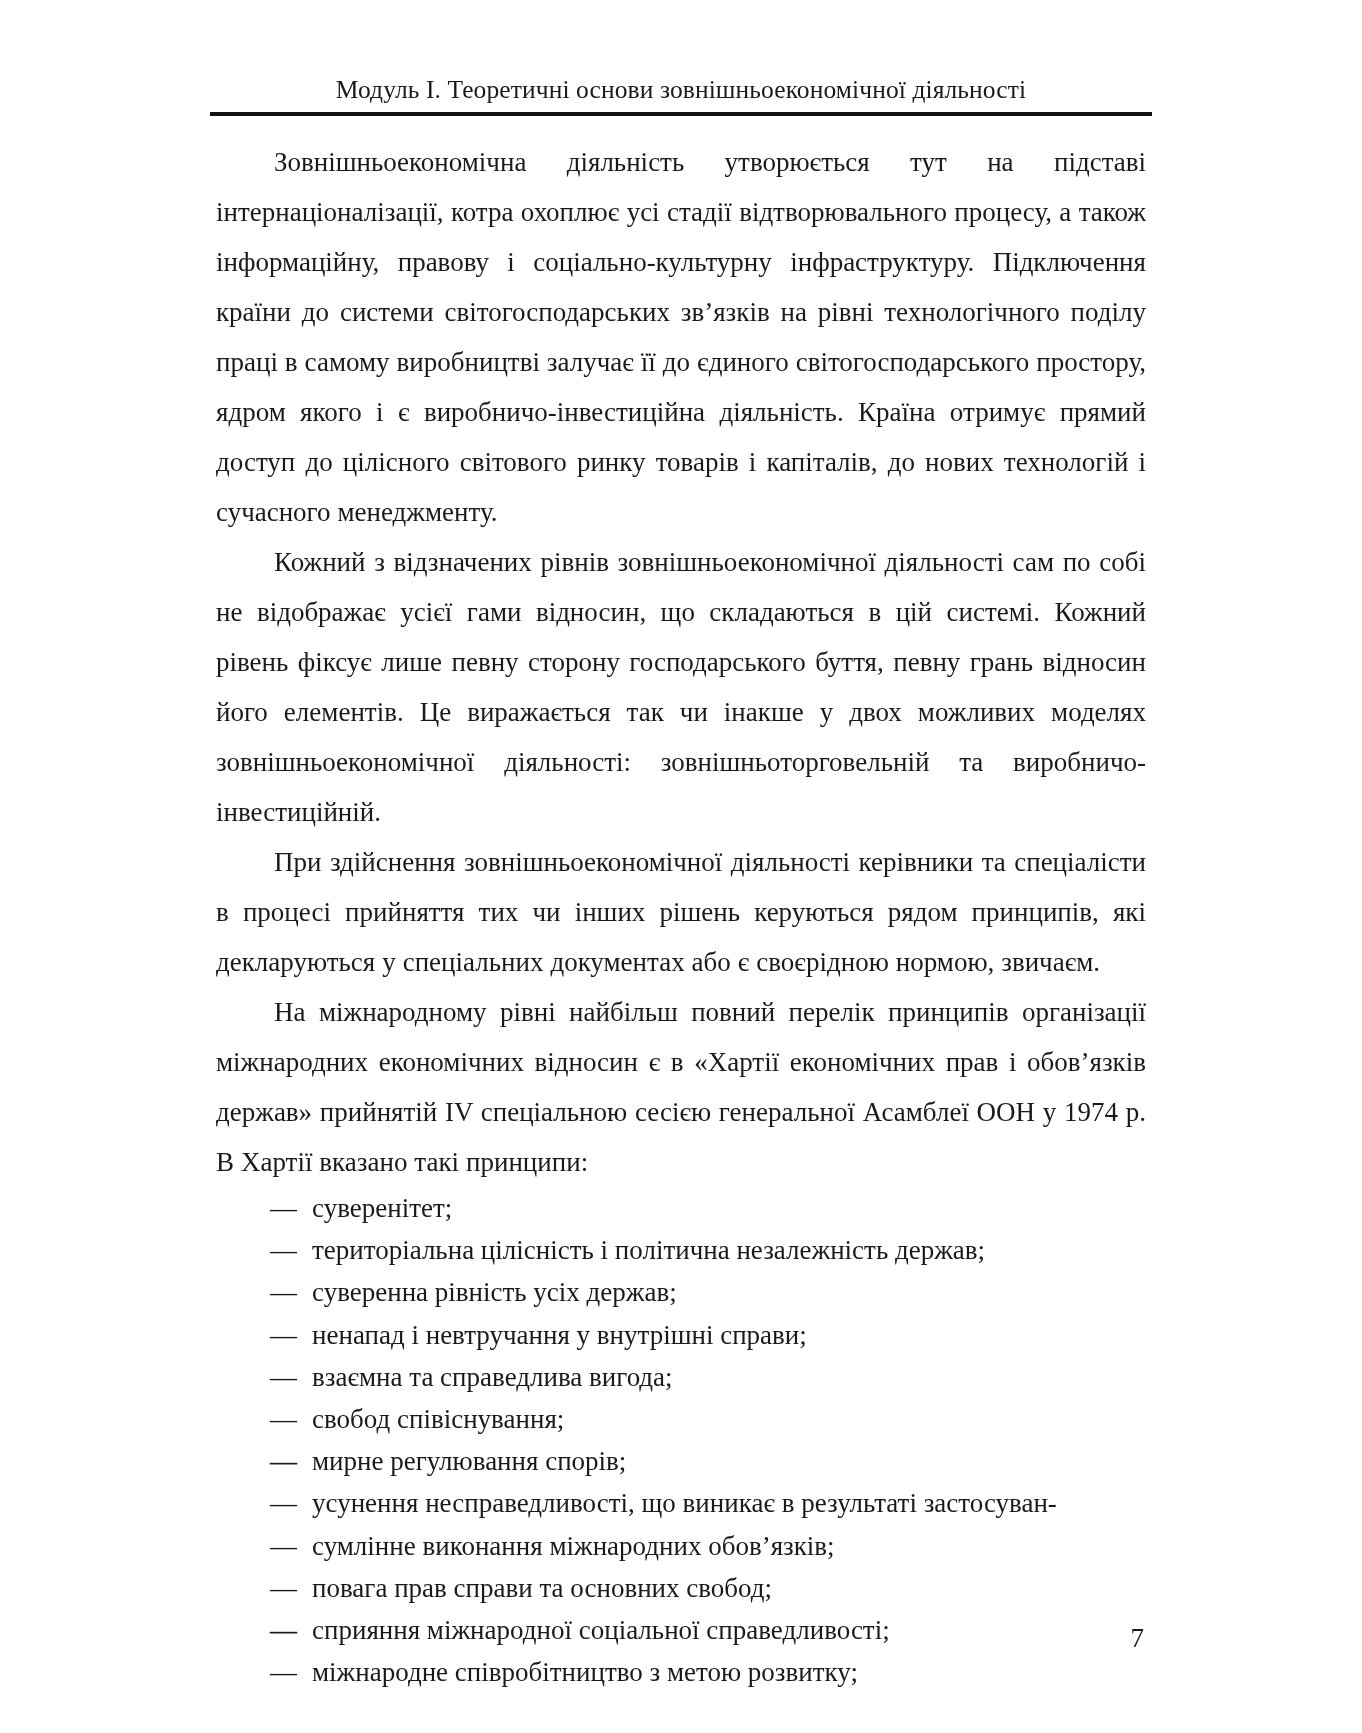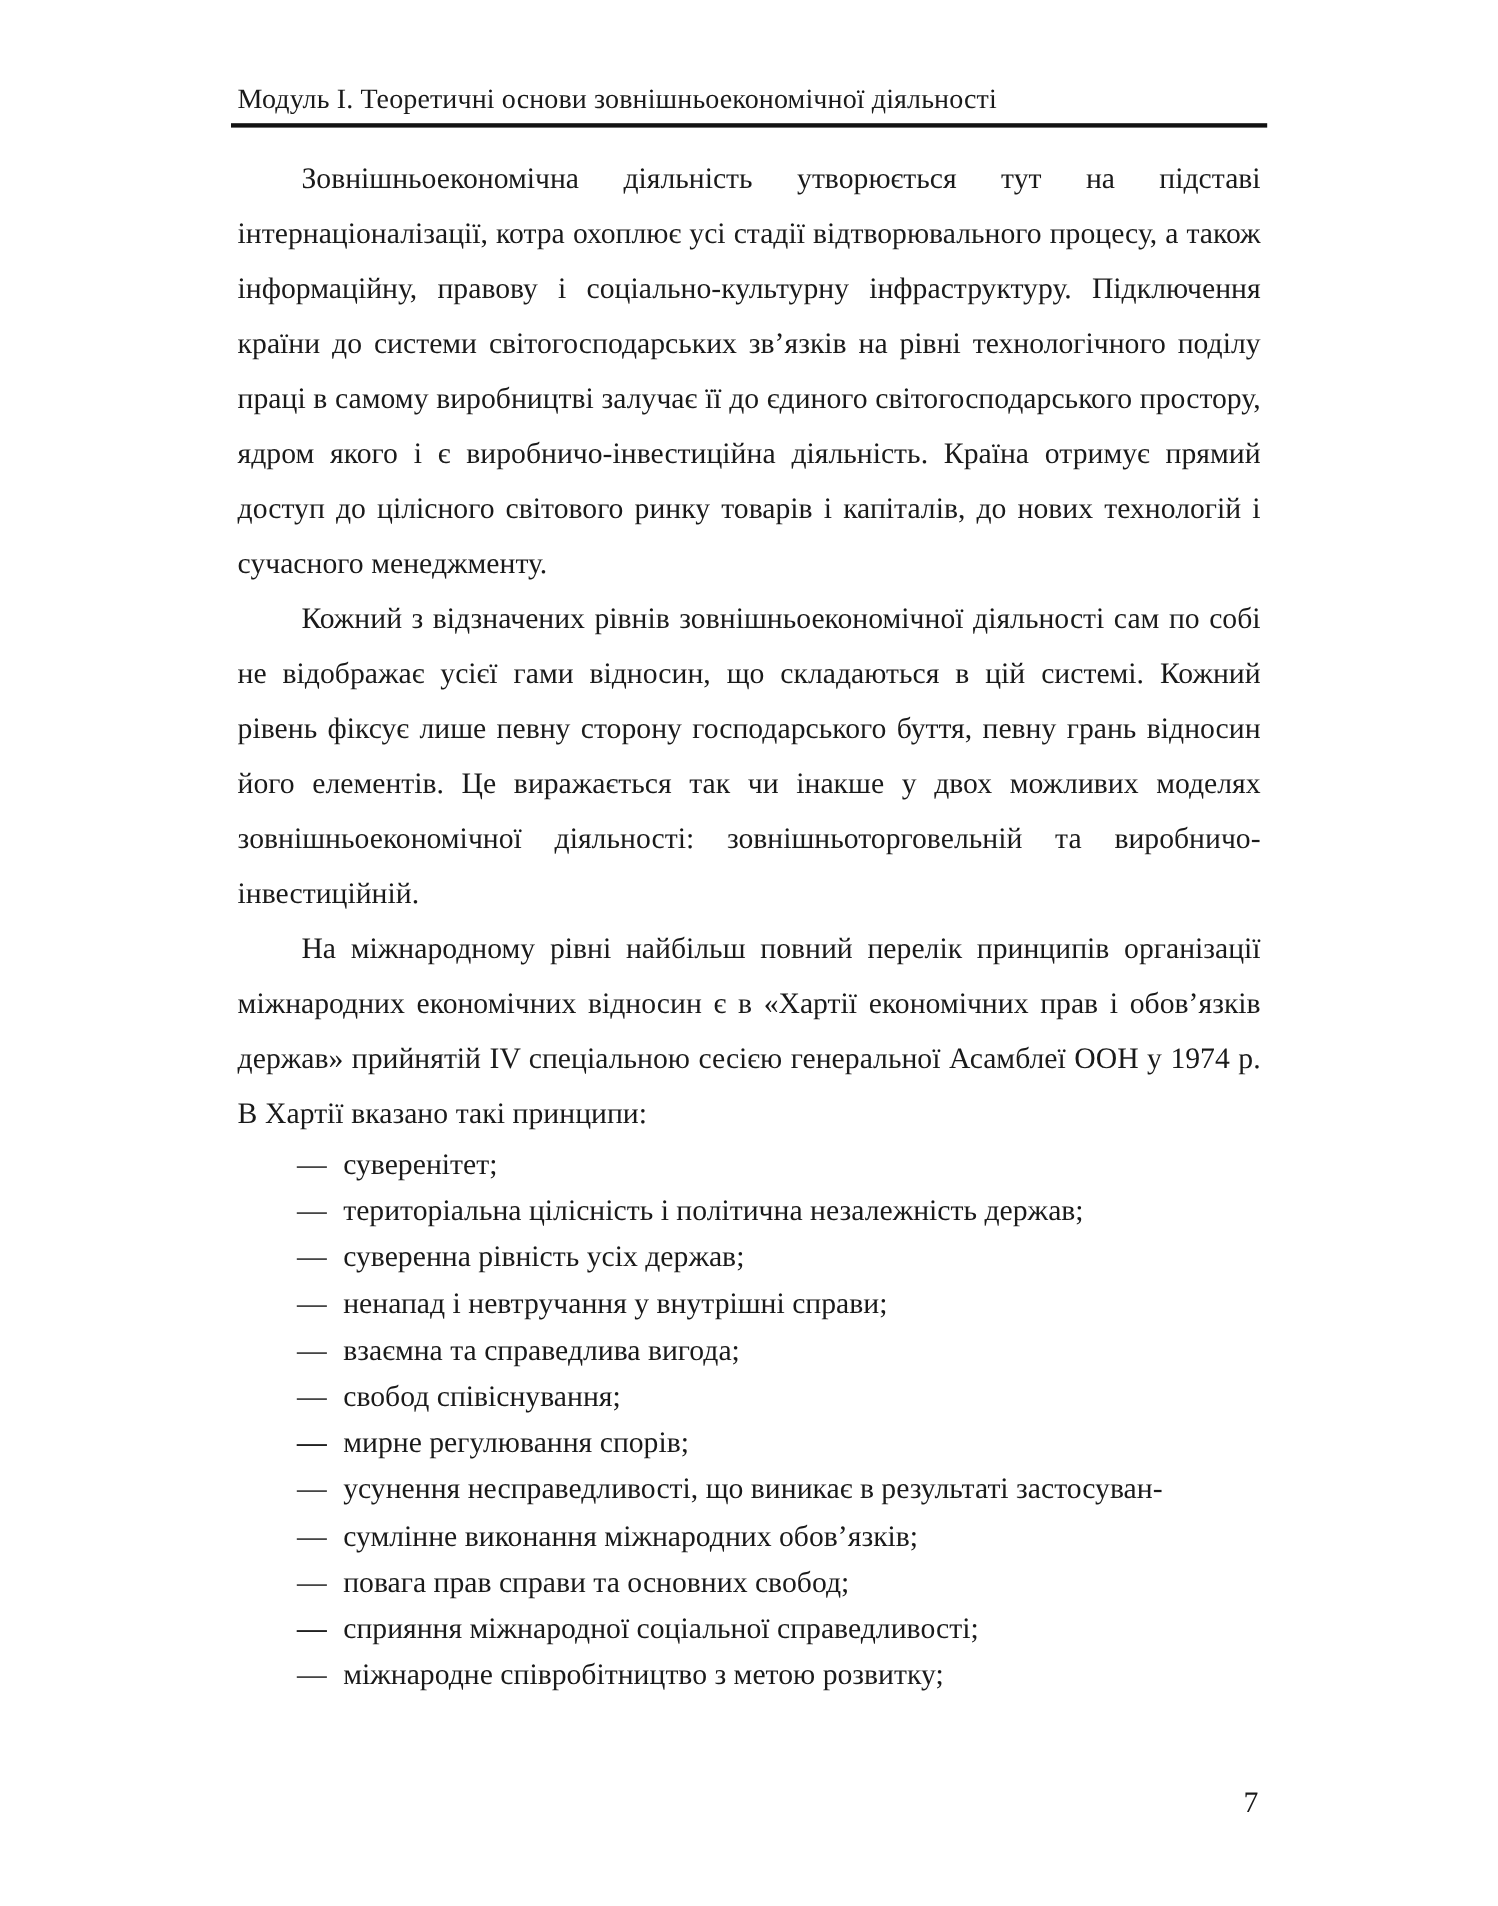--- a/index.html
+++ b/index.html
@@ -27,21 +27,21 @@
     top: 0;
     width: 930px;
     height: 1733px;
   }
   
   .running-head {
     position: absolute;
     top: 76px;
     left: 0;
     width: 930px;
-    text-align: left;
+    text-align: center;
     font-size: 25.5px;
     line-height: 1.1;
     letter-spacing: 0.1px;
     white-space: nowrap;
   }
   .head-rule {
     position: absolute;
     top: 112px;
     left: -6px;
     width: 942px;
@@ -104,20 +104,21 @@
 
 <div class="page">
   <div class="page-inner">
 
     <div class="running-head">Модуль I. Теоретичні основи зовнішньоекономічної діяльності</div>
     <div class="head-rule"></div>
 
     <div class="body-text">
       <p class="para">Зовнішньоекономічна діяльність утворюється тут на підставі інтернаціоналізації, котра охоплює усі стадії відтворювального процесу, а також інформаційну, правову і соціально-культурну інфраструктуру. Підключення країни до системи світогосподарських зв’язків на рівні технологічного поділу праці в самому виробництві залучає її до єдиного світогосподарського простору, ядром якого і є виробничо-інвестиційна діяльність. Країна отримує прямий доступ до цілісного світового ринку товарів і капіталів, до нових технологій і сучасного менеджменту.</p>
       <p class="para">Кожний з відзначених рівнів зовнішньоекономічної діяльності сам по собі не відображає усієї гами відносин, що складаються в цій системі. Кожний рівень фіксує лише певну сторону господарського буття, певну грань відносин його елементів. Це виражається так чи інакше у двох можливих моделях зовнішньоекономічної діяльності: зовнішньоторговельній та виробничо-інвестиційній.</p>
+      <p class="para">При здійснення зовнішньоекономічної діяльності керівники та спеціалісти в процесі прийняття тих чи інших рішень керуються рядом принципів, які декларуються у спеціальних документах або є своєрідною нормою, звичаєм.</p>
       <p class="para">На міжнародному рівні найбільш повний перелік принципів організації міжнародних економічних відносин є в «Хартії економічних прав і обов’язків держав» прийнятій IV спеціальною сесією генеральної Асамблеї ООН у 1974 р. В Хартії вказано такі принципи:</p>
 
       <ul class="principles">
         <li>
           <span class="dash">—</span>
           <span>суверенітет;</span>
         </li>
         <li>
           <span class="dash">—</span>
           <span>територіальна цілісність і політична незалежність держав;</span>

